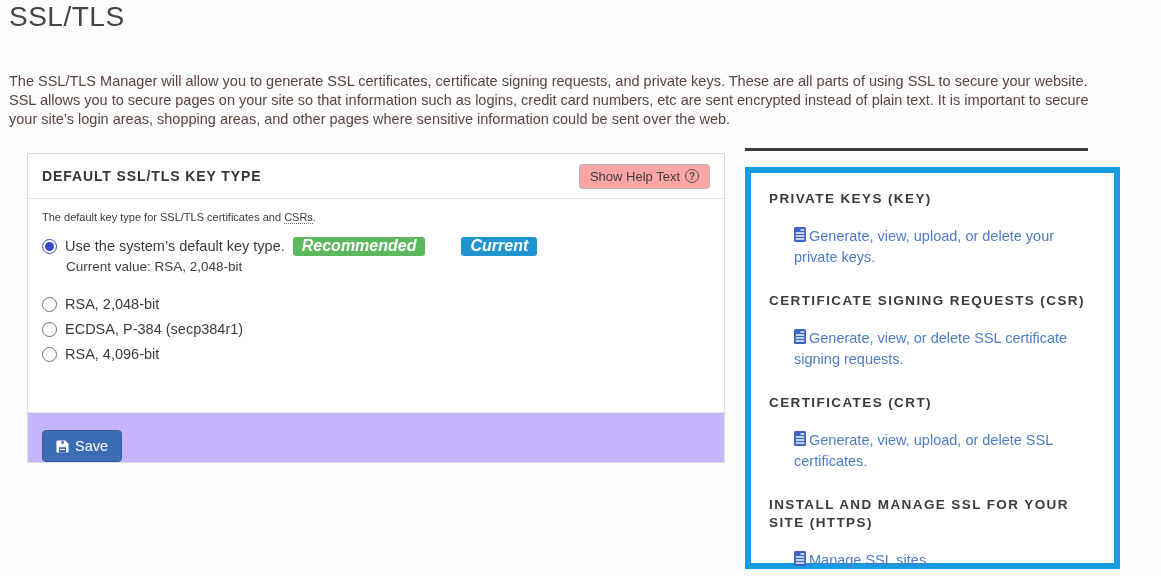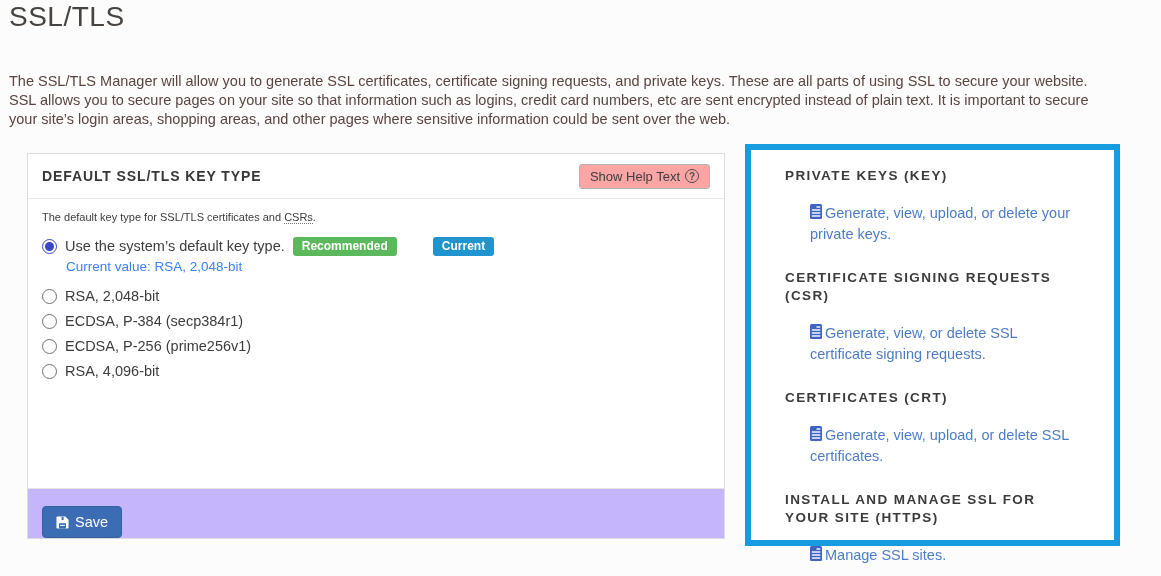--- a/index.html
+++ b/index.html
@@ -19,21 +19,21 @@
     letter-spacing: 0.5px;
   }
   .page-desc {
     position: absolute; left: 9px; top: 72px; width: 1102px;
     font-size: 14.5px; line-height: 19px; color: #5a443f;
   }
 
   
   .panel {
     position: absolute; left: 27px; top: 153px;
-    width: 698px; height: 386px;
+    width: 698px; height: 310px;
     background: #fff; border: 1px solid #dcdcdc;
     display: flex; flex-direction: column;
   }
   .panel-header {
     display: flex; justify-content: space-between; align-items: center;
     padding: 8px 14px; border-bottom: 1px solid #e8e8e8; min-height: 45px;
   }
   .panel-title {
     font-size: 14px; font-weight: 700; letter-spacing: 0.9px; color: #363636;
   }
@@ -50,36 +50,36 @@
   }
   .panel-body { flex: 1 1 auto; padding: 12px 14px 0 14px; }
   .intro { font-size: 11px; color: #3c3c3c; margin-bottom: 13px; }
   .term { border-bottom: 1px dotted #777; }
 
   .opt-row {
     display: flex; align-items: center; gap: 8px;
     font-size: 14.5px; color: #3c3c3c; margin-bottom: 5px; line-height: 20px;
   }
   .opt-note {
-    margin: -2px 0 12px 24px; font-size: 13.5px; color: #3b82f6;
+    margin: -2px 0 20px 24px; font-size: 13.5px; color: #404040;
   }
   input[type="radio"] {
     appearance: none; -webkit-appearance: none;
     width: 15px; height: 15px; flex: 0 0 15px;
     border: 1px solid #6f6f6f; border-radius: 50%; background: #fff;
     cursor: pointer;
   }
   input[type="radio"]:checked { border-color: #3b46c8; }
   input[type="radio"]:checked::after {
     content: ""; display: block; width: 9px; height: 9px; margin: 2px;
     border-radius: 50%; background: #3b46c8;
   }
   .badge {
-    font-size: 12px; font-weight: 700; color: #fff;
-    padding: 2.5px 9px; border-radius: 3px; line-height: 14px;
+    font-size: 16px; font-weight: 700; color: #fff;
+    padding: 2.5px 9px; border-radius: 3px; line-height: 14px; font-style: italic;
   }
   .badge.green { background: #5cb85c; }
   .badge.blue  { background: #2094ce; margin-left: 28px; }
 
   .panel-footer {
     flex: 0 0 50px; background: #c4b5fd; border-top: 1px solid #e3e3e3;
     display: flex; align-items: flex-end; padding: 0 14px;
   }
   .save-btn {
     display: inline-flex; align-items: center; gap: 6px;
@@ -87,24 +87,24 @@
     color: #fff; font-size: 14.5px; padding: 7px 13px; cursor: pointer;
     font-family: inherit;
   }
 
   
   .side-topline {
     position: absolute; left: 745px; top: 148px;
     width: 343px; height: 3px; background: #3c3c3c;
   }
   .side-box {
-    position: absolute; left: 745px; top: 144px;
+    position: absolute; left: 745px; top: 167px;
     width: 375px; height: 402px;
     background: #fff; border: 6px solid #179ce0;
-    padding: 13px 34px;
+    padding: 13px 18px;
   }
   .side-heading {
     font-size: 13.5px; font-weight: 700; letter-spacing: 1.4px;
     color: #3b3b3b; line-height: 18px; margin-top: 24px;
   }
   .side-heading:first-child { margin-top: 4px; }
   .side-link {
     display: block; margin-top: 18px;
     font-size: 14.5px; line-height: 21px; color: #4d7cc7;
     text-decoration: none; cursor: pointer; margin-left: 25px;
@@ -137,24 +137,20 @@
     </div>
     <div class="opt-note">Current value: RSA, 2,048-bit</div>
 
     <div class="opt-row">
       <input type="radio" name="keytype" style="">
       <span>RSA, 2,048-bit</span>
     </div>
     <div class="opt-row">
       <input type="radio" name="keytype" style="">
       <span>ECDSA, P-384 (secp384r1)</span>
-    </div>
-    <div class="opt-row">
-      <input type="radio" name="keytype" style="">
-      <span>ECDSA, P-256 (prime256v1)</span>
     </div>
     <div class="opt-row">
       <input type="radio" name="keytype" style="">
       <span>RSA, 4,096-bit</span>
     </div>
   </div>
 
   <div class="panel-footer">
     <button class="save-btn">
       <span style="display:inline-flex;">

